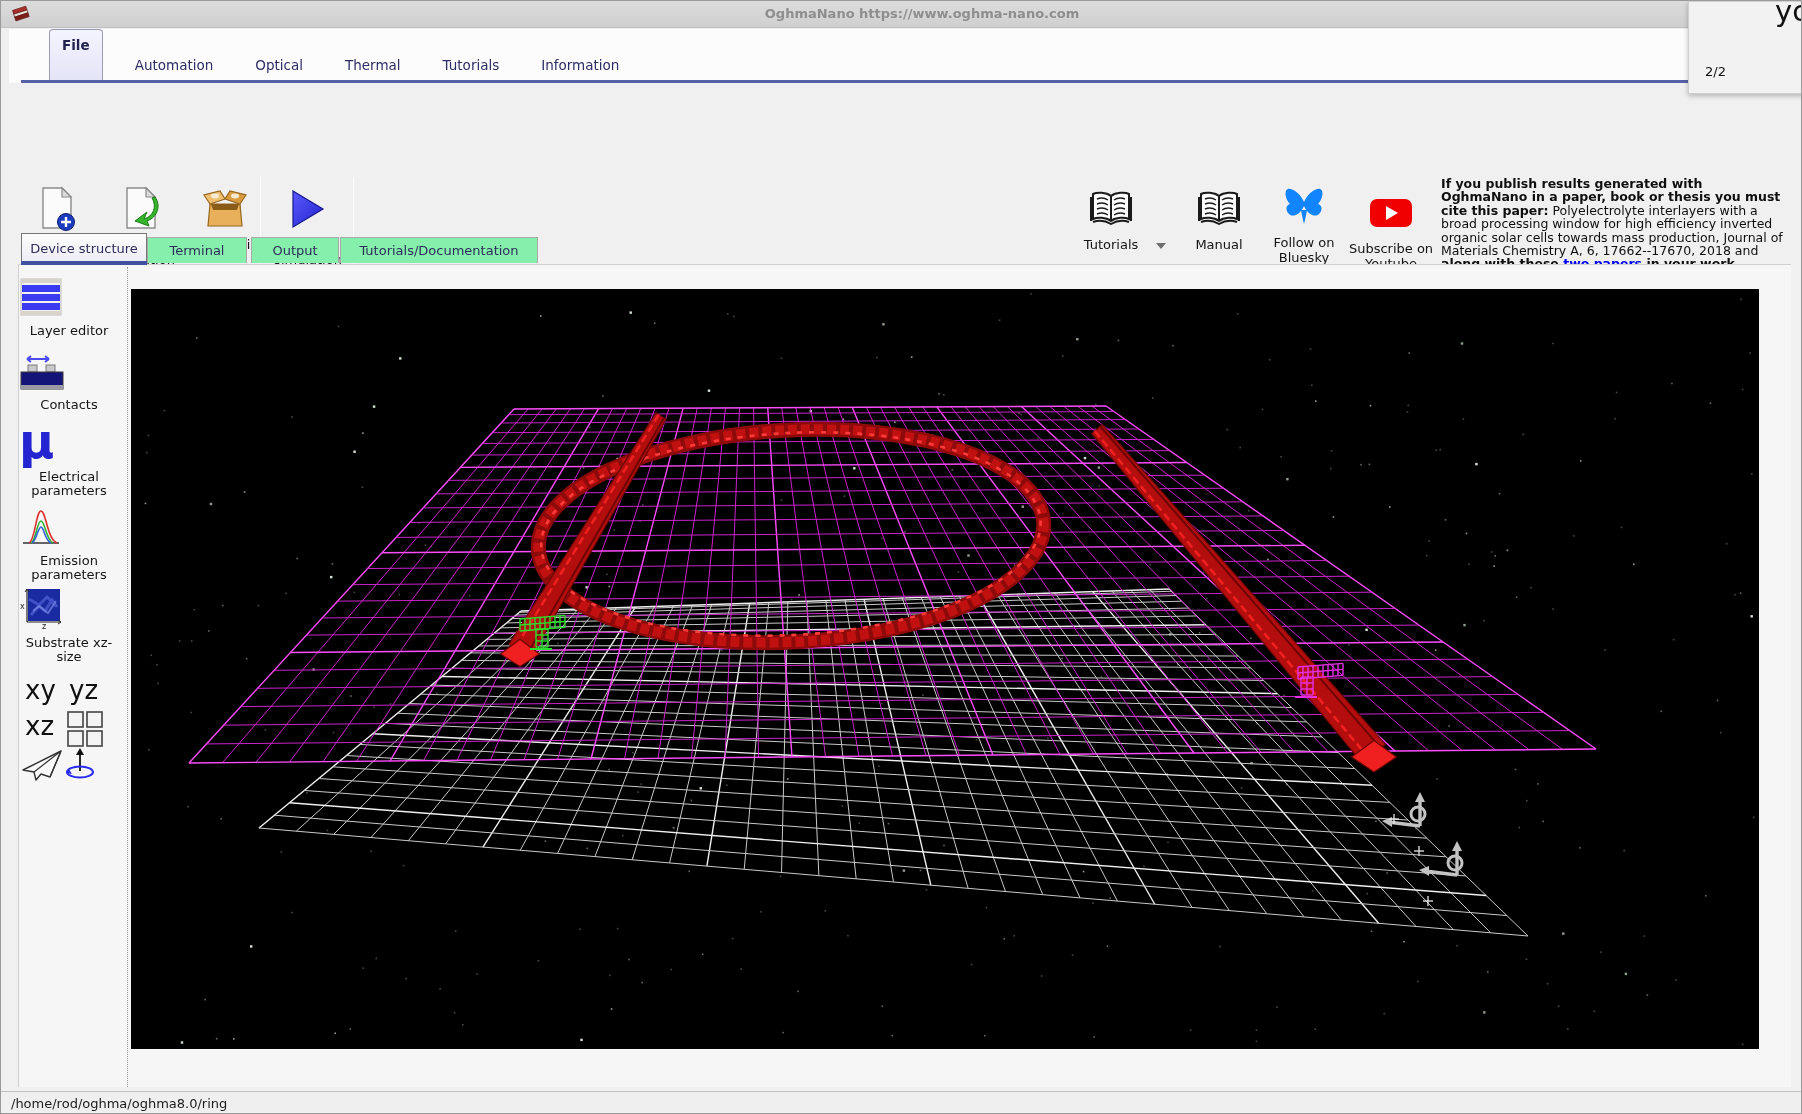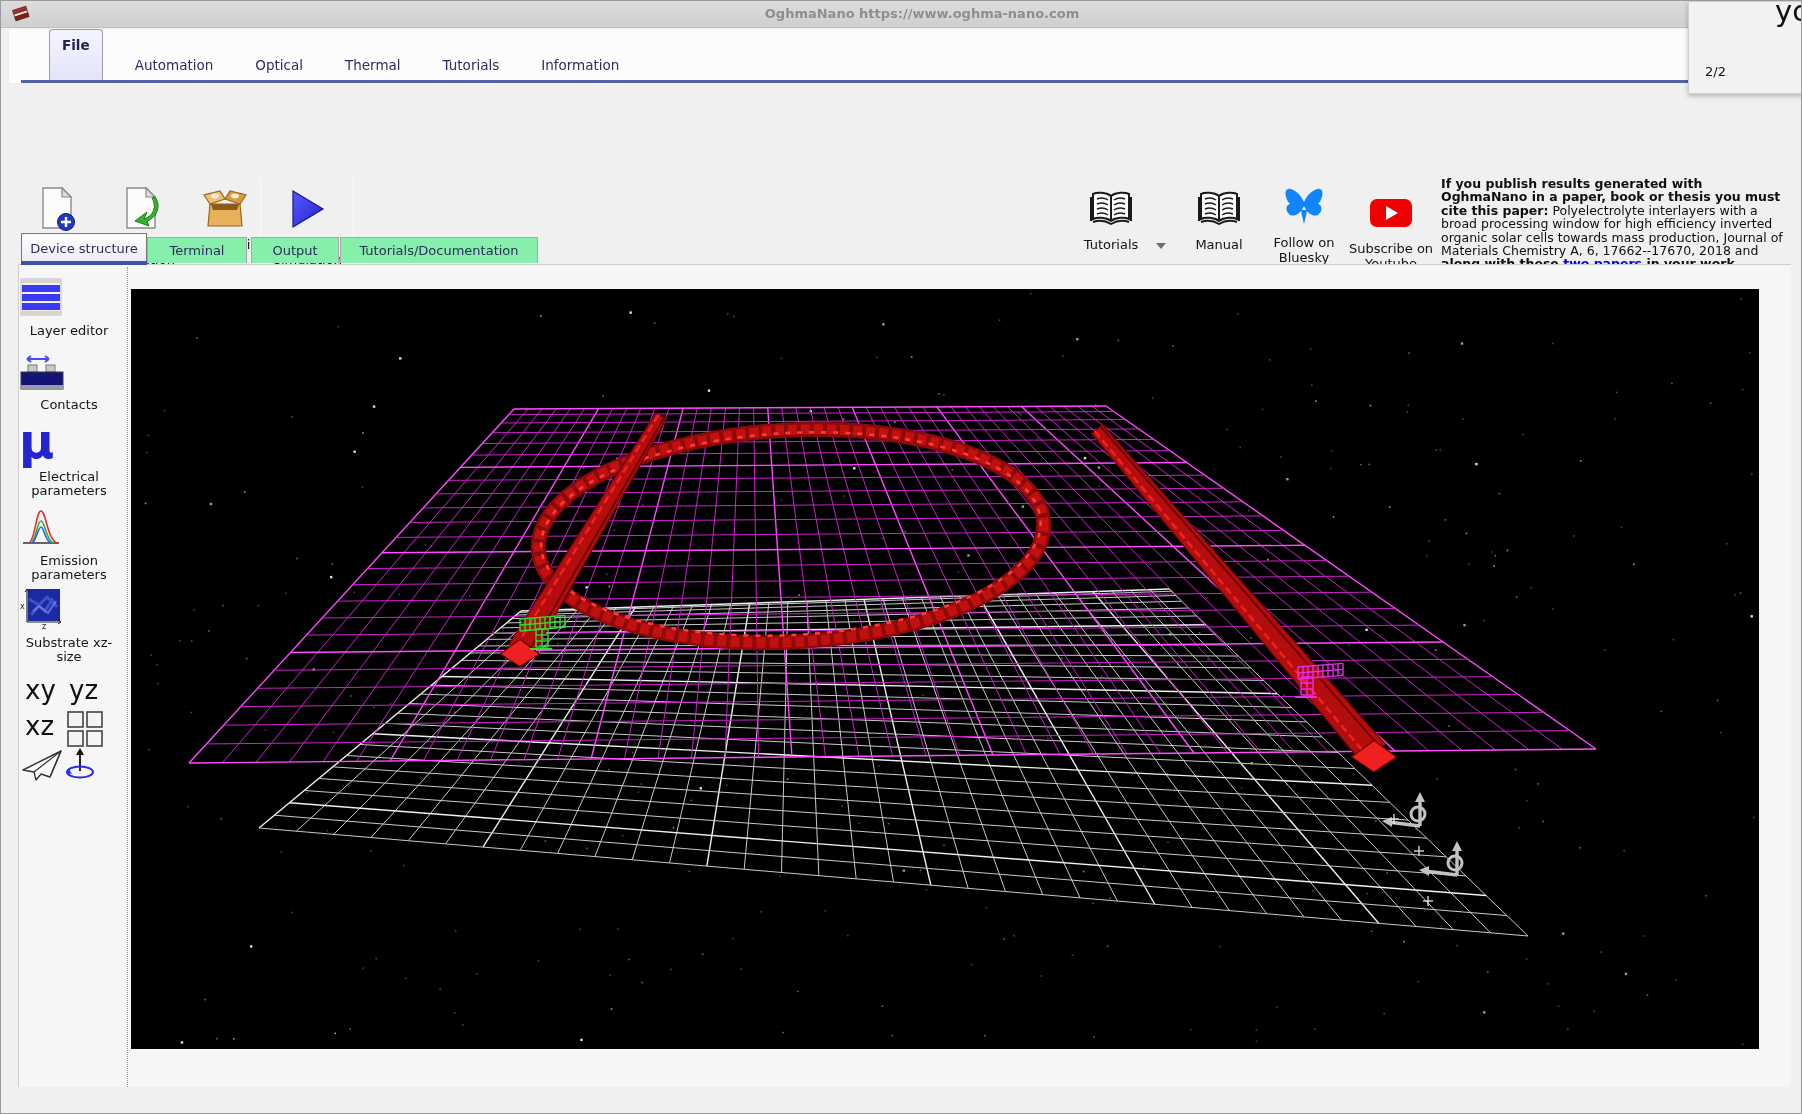--- a/index.html
+++ b/index.html
@@ -861,19 +861,22 @@
         <circle cx="1324" cy="574" r="7" fill="none" stroke="#c3c3c3" stroke-width="3"></circle>
         <line x1="1283" y1="562" x2="1293" y2="562" stroke="#e8e8e8" stroke-width="1.3"></line>
         <line x1="1288" y1="557" x2="1288" y2="567" stroke="#e8e8e8" stroke-width="1.3"></line>
         <line x1="1292" y1="612" x2="1302" y2="612" stroke="#e8e8e8" stroke-width="1.3"></line>
         <line x1="1297" y1="607" x2="1297" y2="617" stroke="#e8e8e8" stroke-width="1.3"></line>
         <line x1="1258" y1="530" x2="1268" y2="530" stroke="#e8e8e8" stroke-width="1.3"></line>
         <line x1="1263" y1="525" x2="1263" y2="535" stroke="#e8e8e8" stroke-width="1.3"></line>
       </svg>
   </div>
 
+  <div id="statusbar">
+    <span class="path">/home/rod/oghma/oghma8.0/ring</span>
+  </div>
 
   <div id="popup">
     <span class="yo">yo</span>
     <span class="pg">2/2</span>
   </div>
 
 </div>
 
 </body></html>

